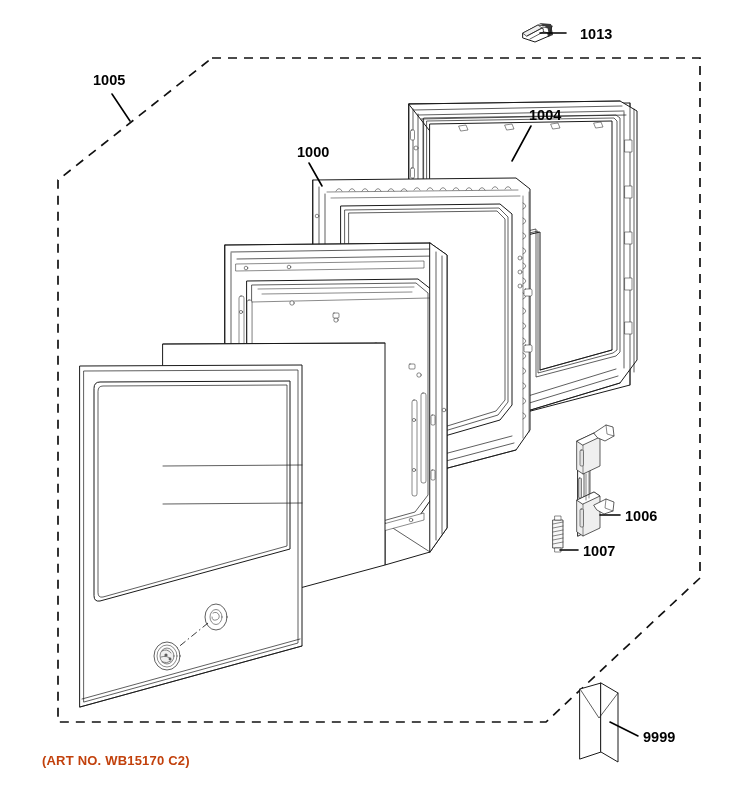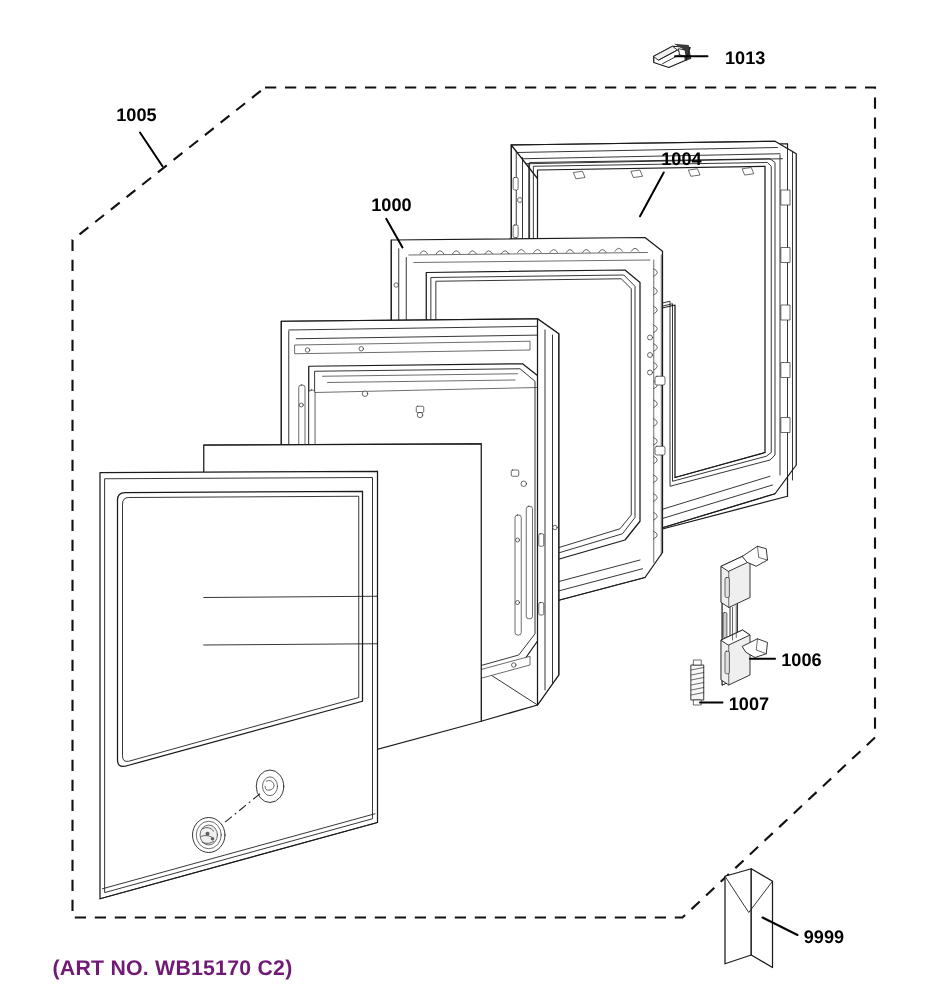--- a/index.html
+++ b/index.html
@@ -2,25 +2,25 @@
 <html><head>
 <meta charset="utf-8">
 <title>Parts Diagram</title>
 <style>
   html,body{margin:0;padding:0;background:#ffffff;}
   body{
     width:750px;height:798px;position:relative;overflow:hidden;
     font-family:"Liberation Sans", sans-serif;
     -webkit-font-smoothing:antialiased;
   }
-  #diagram-root{position:absolute;inset:0;background:#fff;margin-top:12px;}
+  #diagram-root{position:absolute;inset:0;background:#fff;}
   svg#art{position:absolute;left:0;top:0;width:750px;height:798px;display:block;}
   .art-note{
     position:absolute;left:42px;top:753px;
-    font-size:17px;font-weight:bold;color:#701a75;
+    font-size:13px;font-weight:bold;color:#c2410c;
     letter-spacing:.2px;white-space:nowrap;
   }
   .callout-text{
     font-family:"Liberation Sans", sans-serif;
     font-size:14.5px;font-weight:bold;fill:#000;
   }
   .ln{fill:none;stroke:#1a1a1a;stroke-width:1;stroke-linejoin:round;stroke-linecap:round;}
   .ln-thin{fill:none;stroke:#1a1a1a;stroke-width:.7;stroke-linejoin:round;stroke-linecap:round;}
   .ln-hair{fill:none;stroke:#2a2a2a;stroke-width:.55;stroke-linejoin:round;stroke-linecap:round;}
   .leader{fill:none;stroke:#000;stroke-width:1.6;stroke-linecap:round;}

